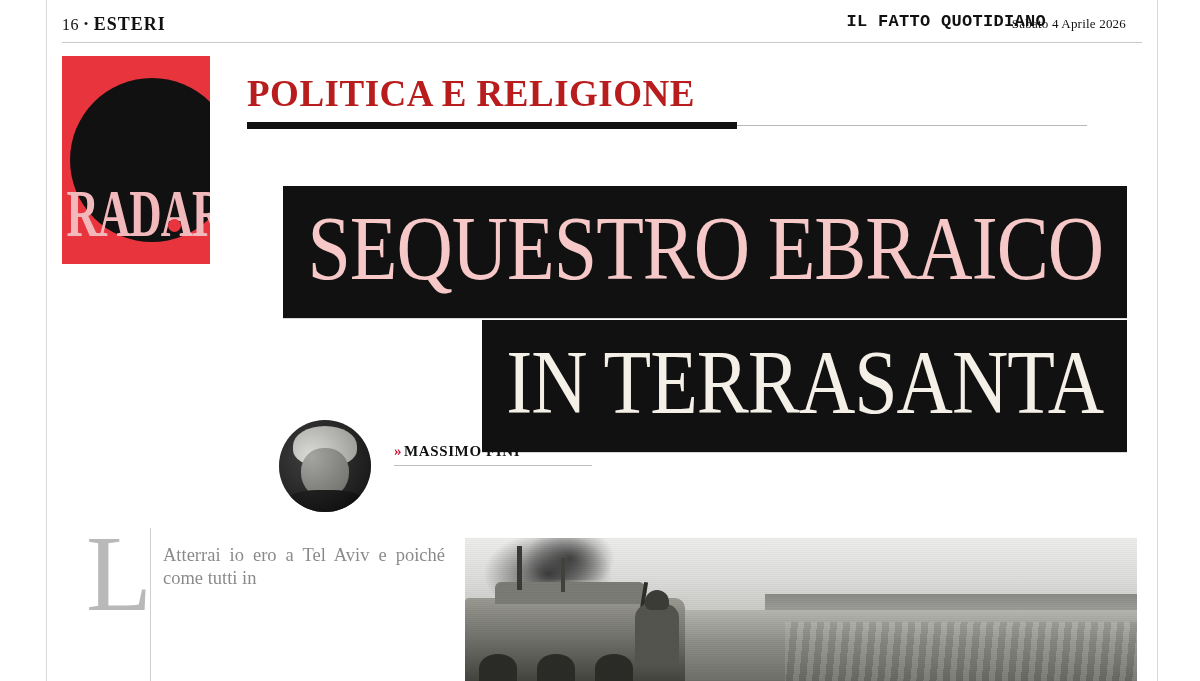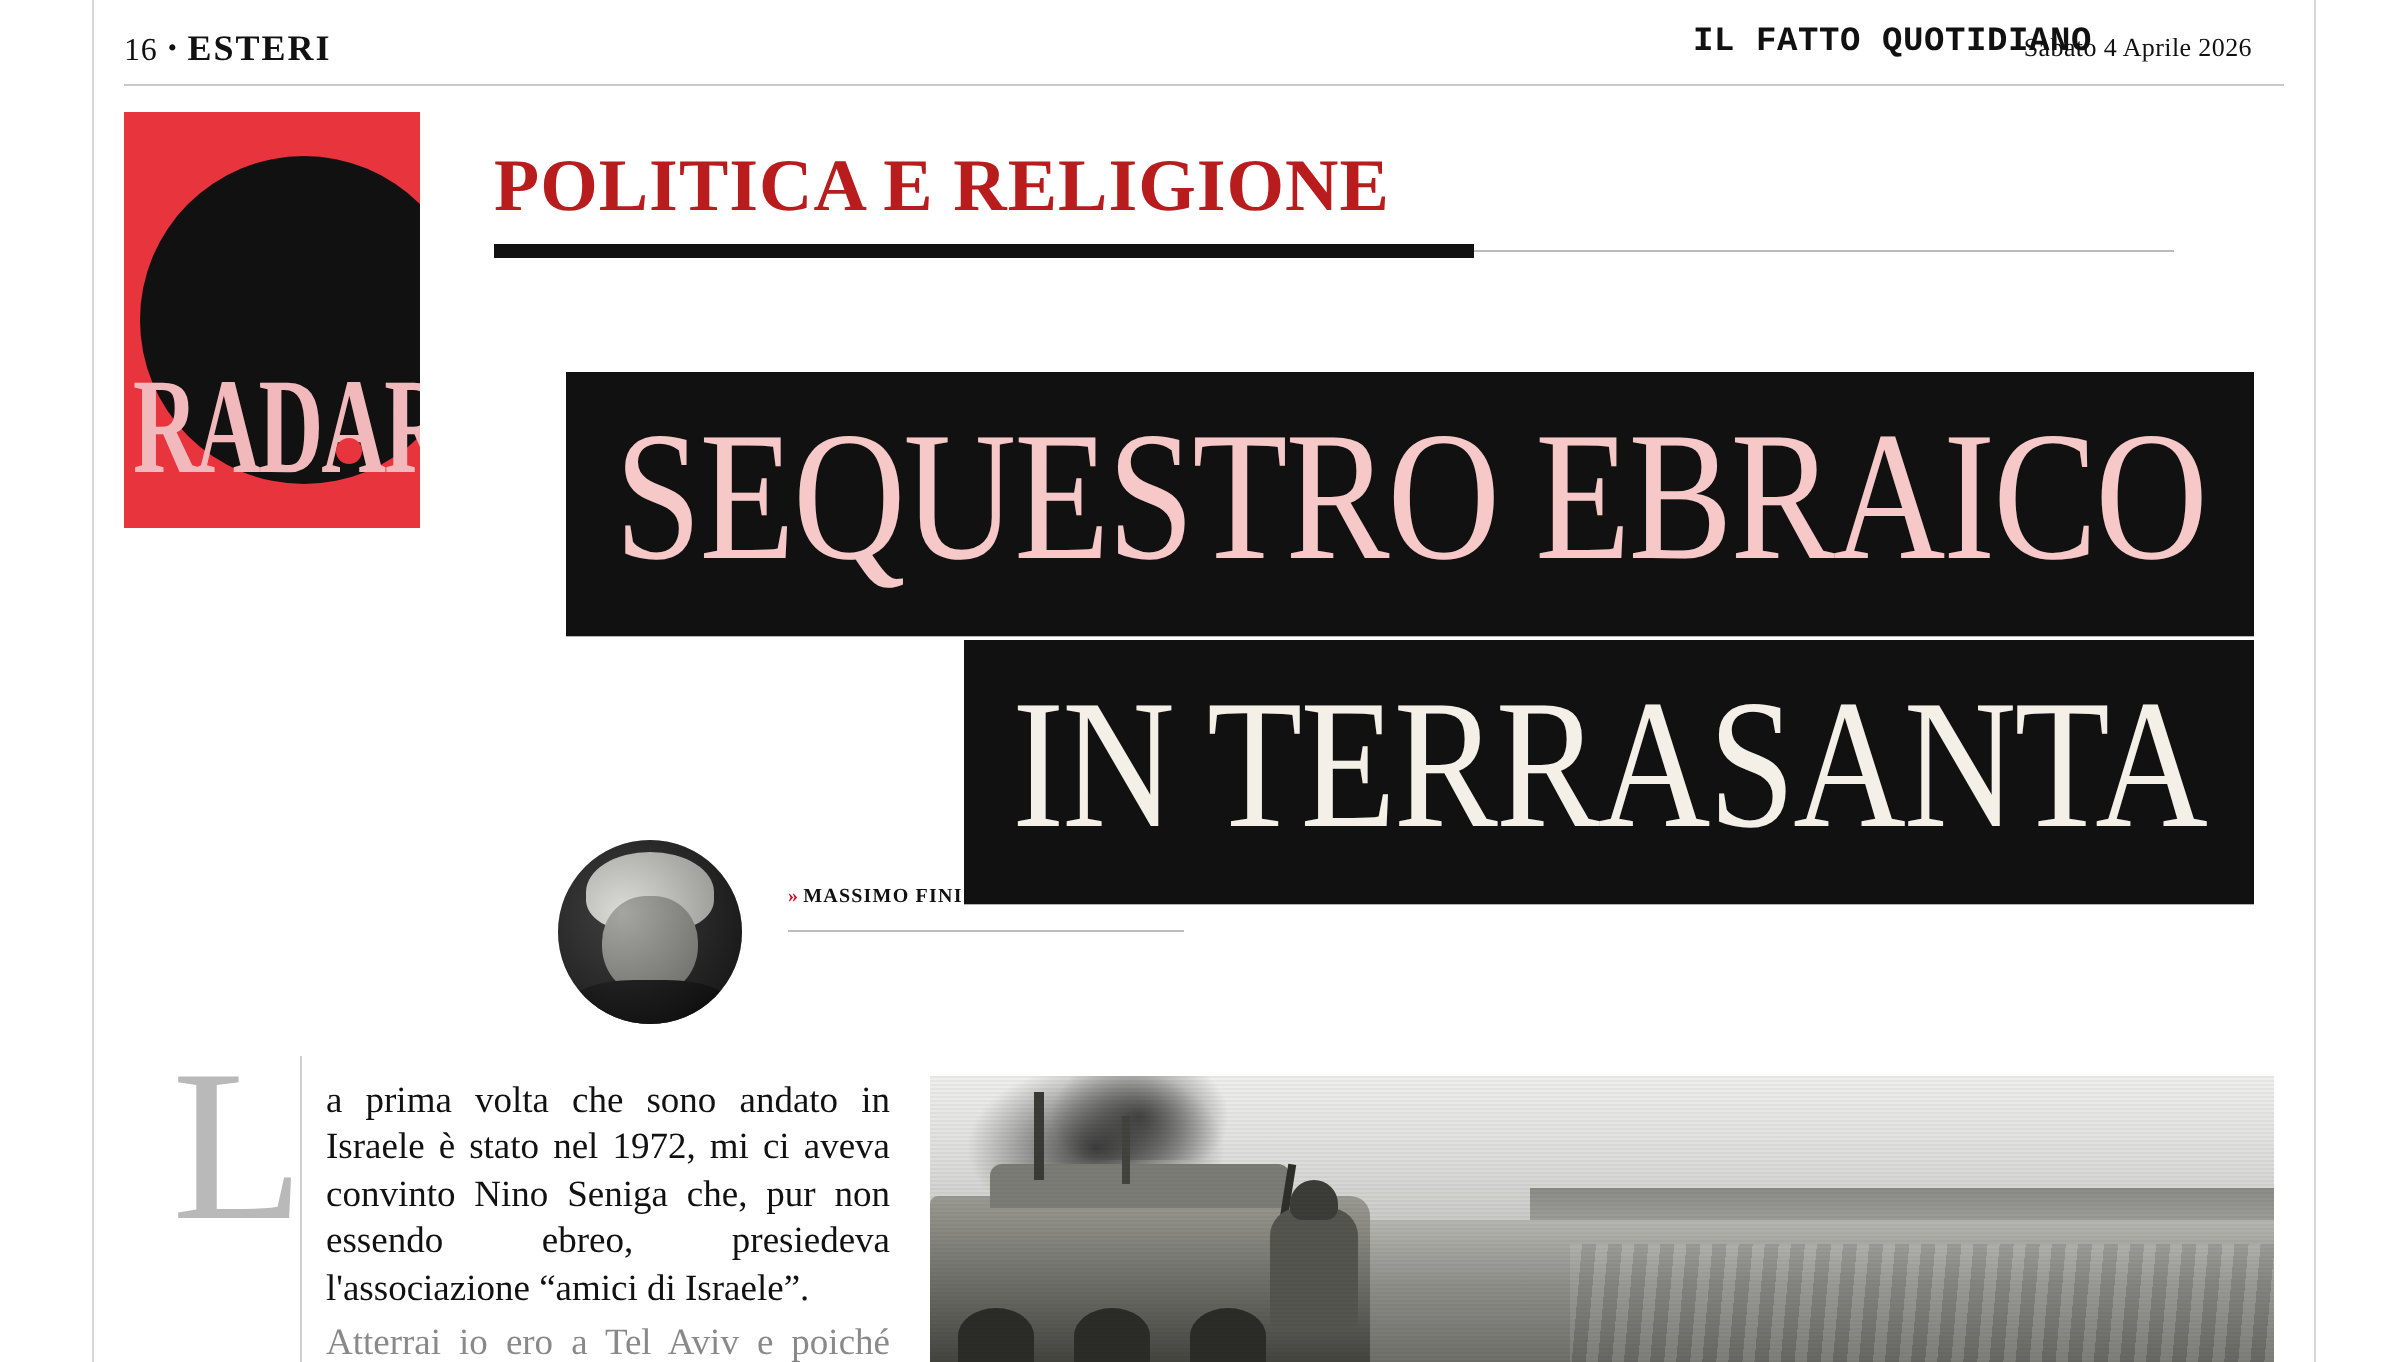--- a/index.html
+++ b/index.html
@@ -214,21 +214,21 @@
   .byline-photo .shade {
     position: absolute;
     left: 0; top: 0;
     width: 92px; height: 92px;
     background: radial-gradient(circle at 35% 40%, rgba(255,255,255,0.10), rgba(0,0,0,0.35) 75%);
   }
   .byline-name {
     position: absolute;
     left: 394px; top: 443px;
     font-family: "Liberation Serif", serif;
-    font-size: 10px;
+    font-size: 15px;
     font-weight: bold;
     letter-spacing: 0.6px;
     color: #111;
     white-space: nowrap;
   }
   .byline-arrow {
     color: #c8102e;
     font-weight: bold;
     margin-right: 2px;
   }
@@ -402,21 +402,20 @@
     <div class="shade"></div>
   </div>
   <div class="byline-name">
     <span class="byline-arrow">»</span><span>MASSIMO FINI</span>
   </div>
   <div class="byline-rule"></div>
 
   <div class="col-rule"></div>
   <div class="dropcap">L</div>
   <div class="body-col">
-    <p>a prima volta che sono andato in Israele è stato nel 1972, mi ci aveva convinto Nino Seniga che, pur non essendo ebreo, presiedeva l'associazione “amici di Israele”.</p>
     <p class="p2">Atterrai io ero a Tel Aviv e poiché come tutti in</p>
   </div>
 
   <div class="photo">
     <div class="ph-sky"></div>
     <div class="ph-treeline"></div>
     <div class="ph-ground"></div>
     <div class="ph-field-lines"></div>
     <div class="ph-smoke"></div>
     <div class="ph-smoke2"></div>

